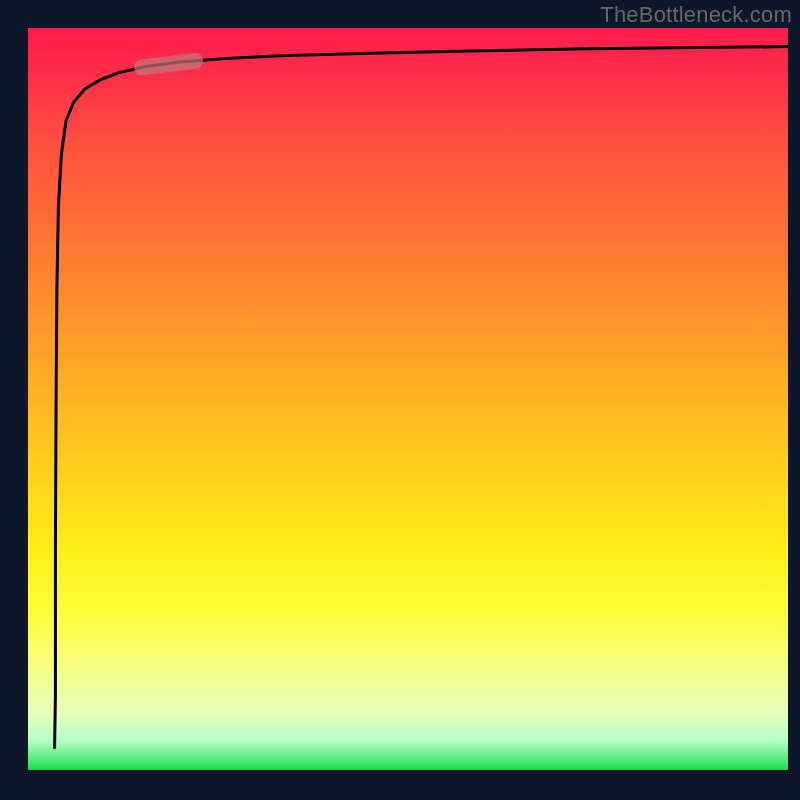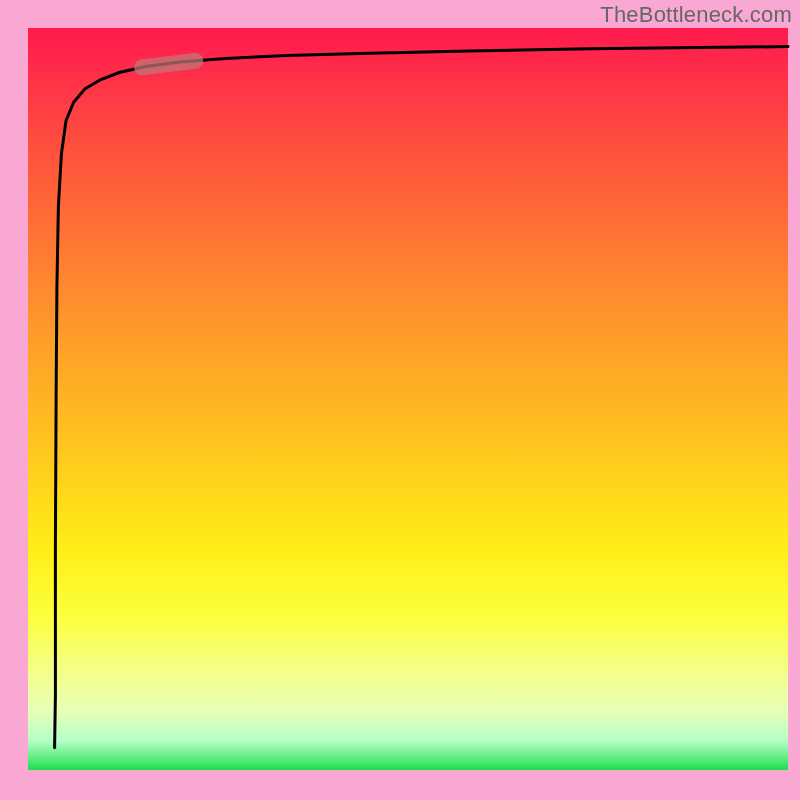--- a/index.html
+++ b/index.html
@@ -8,21 +8,21 @@
     width: 800px;
     height: 800px;
     overflow: hidden;
     font-family: Arial, Helvetica, sans-serif;
     background: #fff;
   }
   .canvas {
     position: relative;
     width: 800px;
     height: 800px;
-    background: #f9a8d4;
+    background: #0f172a;
   }
   .plot-area {
     position: absolute;
     left: 28px;
     top: 28px;
     width: 760px;
     height: 742px;
     background: linear-gradient(to bottom,
       #ff1a4c 0%,
       #ff2a4a 5%,

